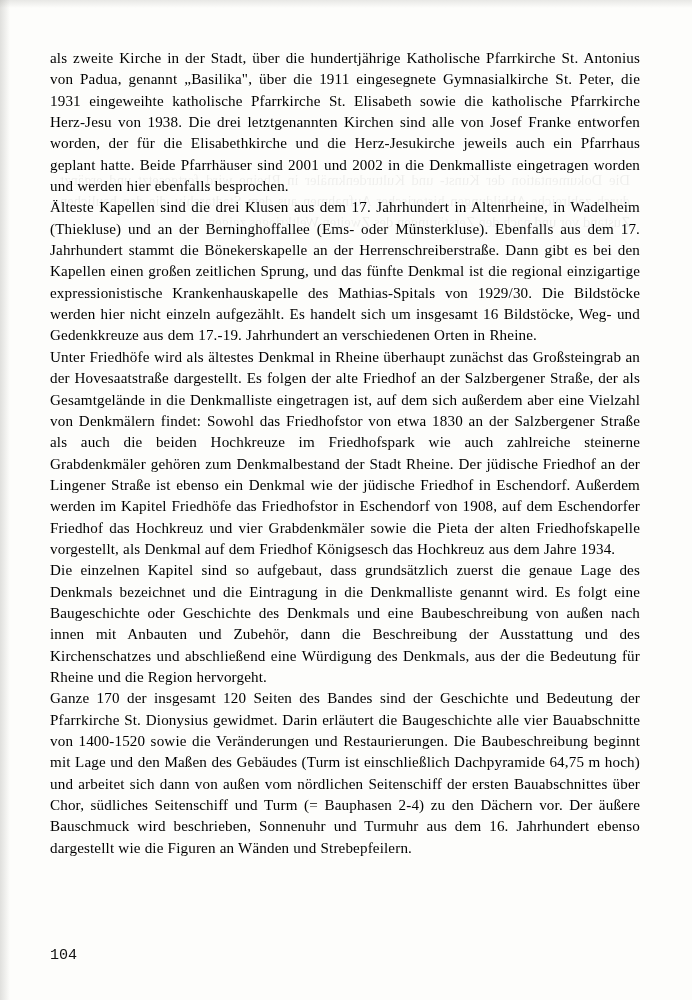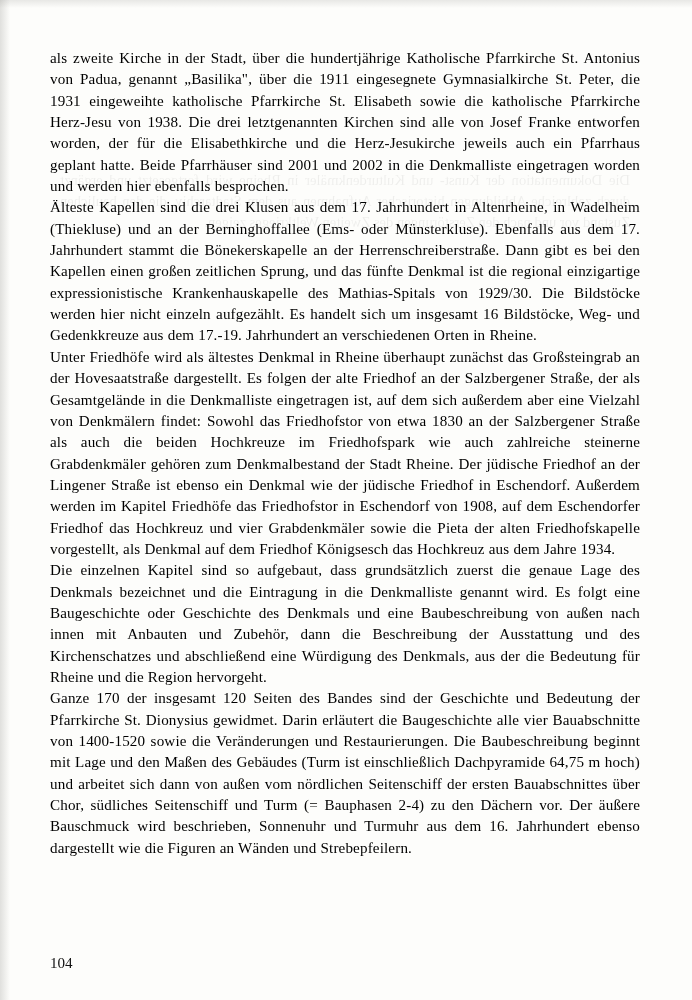--- a/index.html
+++ b/index.html
@@ -37,23 +37,23 @@
   }
   p.para + p.para {
     margin-top: 0;
   }
   p.gap {
     margin-top: 17px;
   }
   .pagenum {
     position: absolute;
     left: 50px;
-    bottom: 28px;
+    bottom: 36px;
     font-size: 15.1px;
-    font-family: Liberation Serif, serif;
+    font-family: Liberation Mono, monospace;
     color: #111;
   }
   
   .ghost {
     position: absolute;
     left: 0;
     top: 0;
     width: 692px;
     height: 1000px;
     pointer-events: none;

